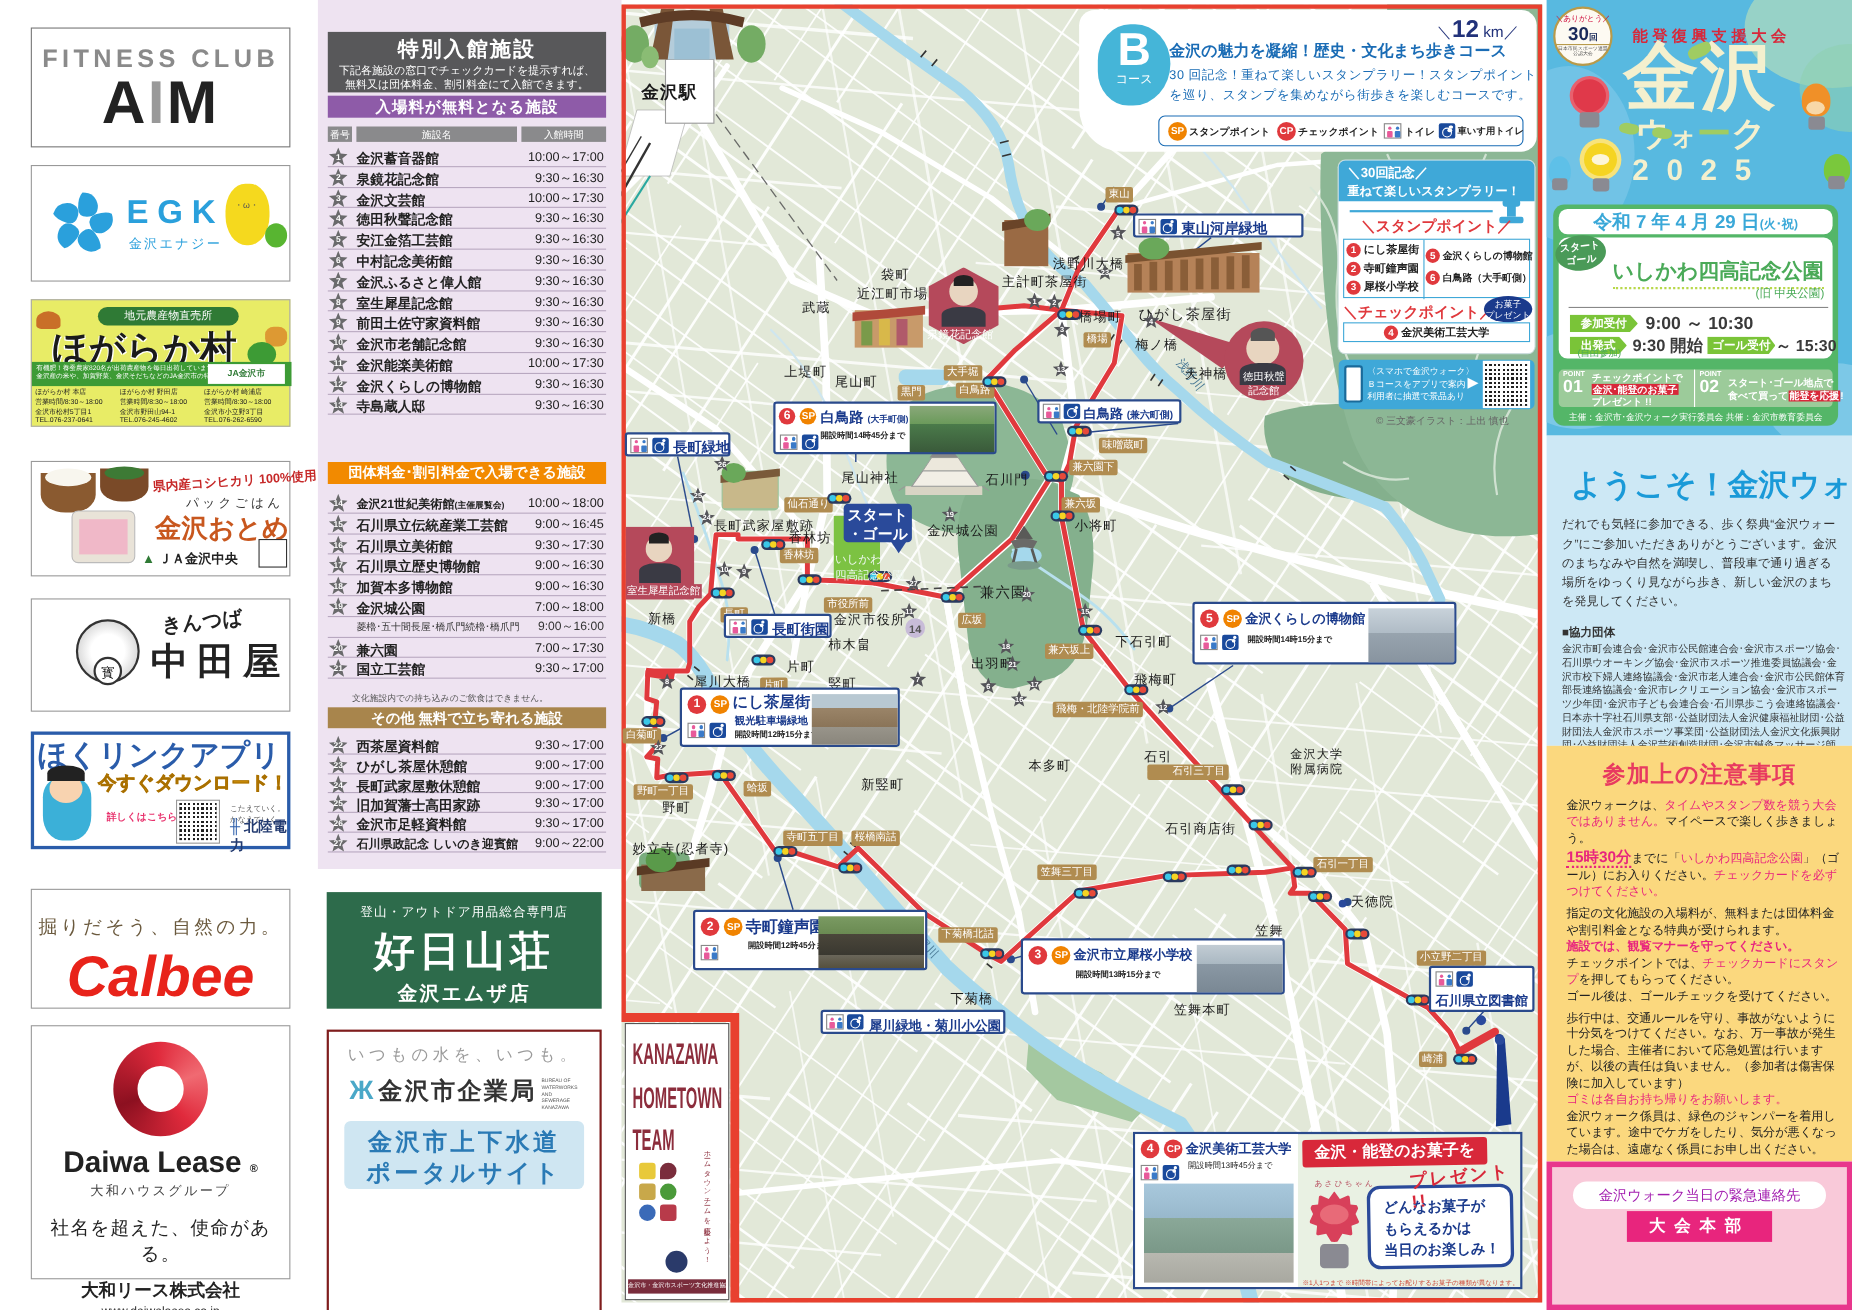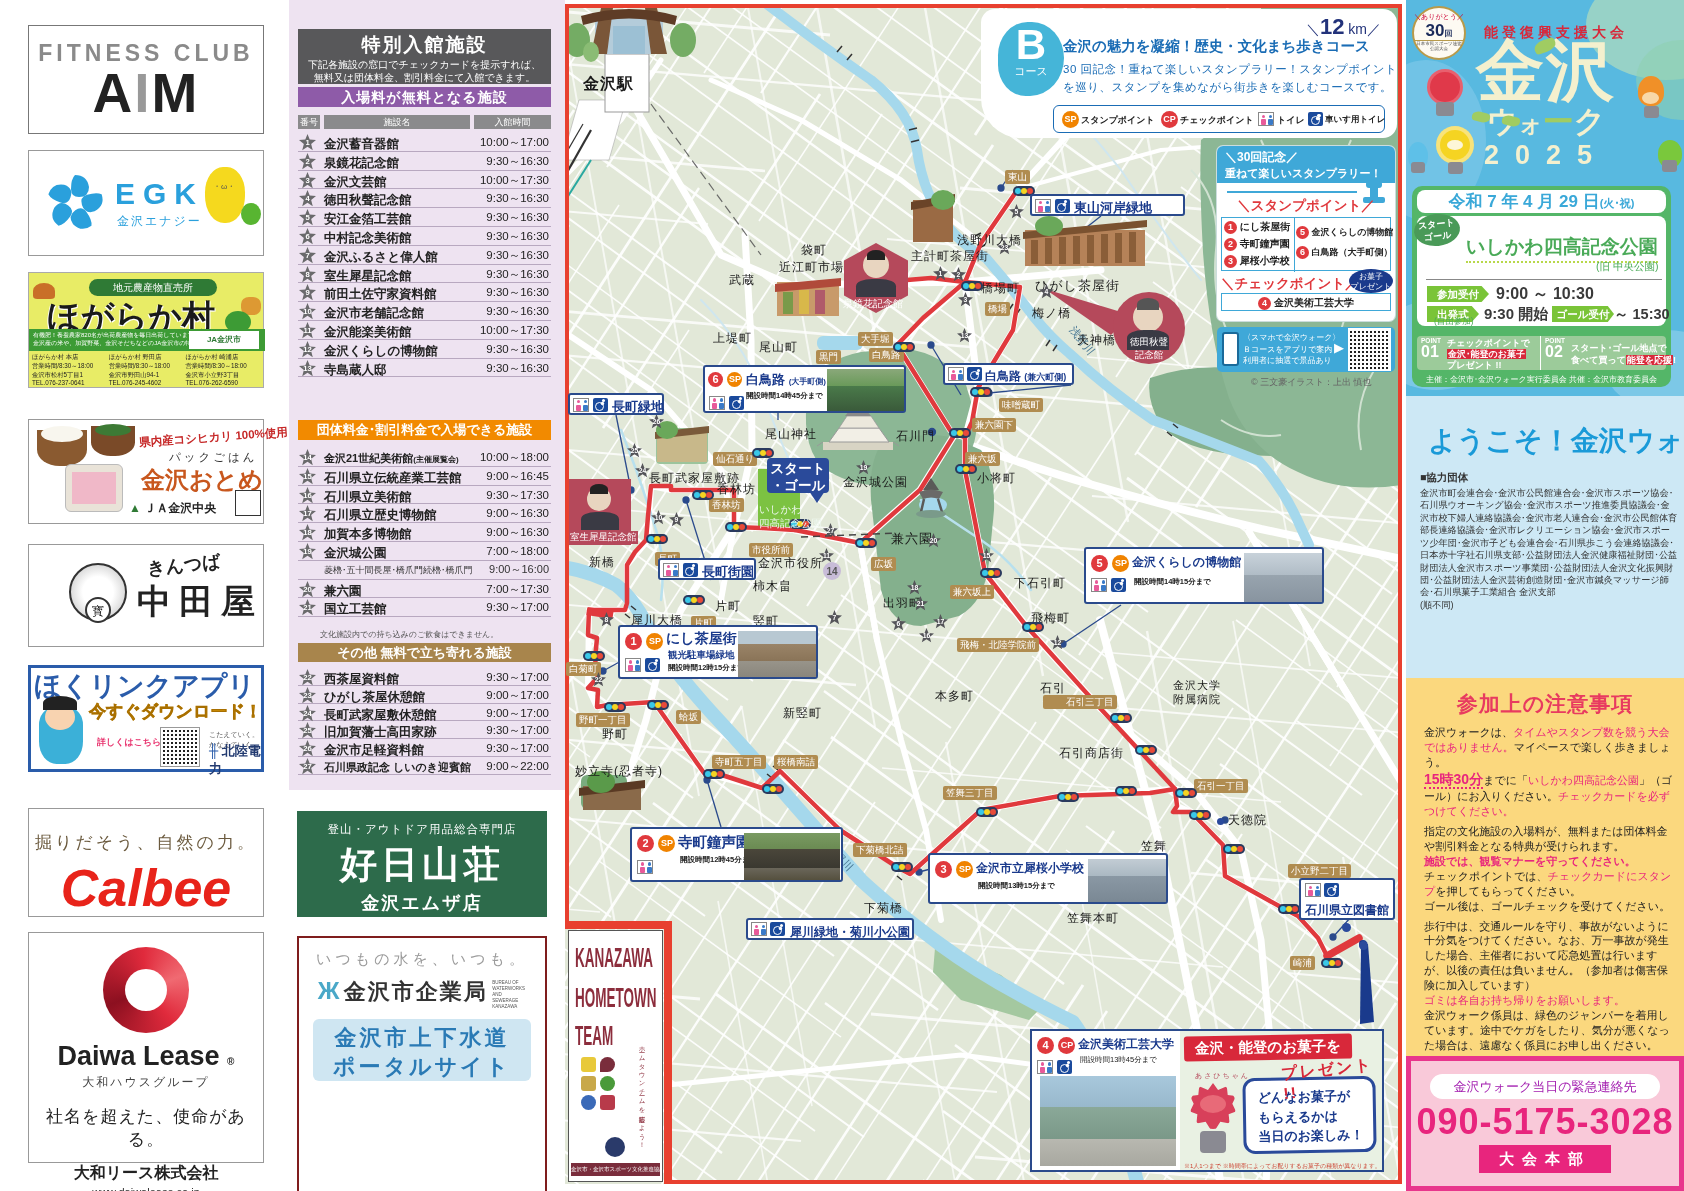--- a/index.html
+++ b/index.html
@@ -1607,20 +1607,21 @@
       <div class="abs" style="left:4px;top:1px;color:#fff;font-size:6.5px;font-weight:bold;">POINT<div style="font-size:16px;line-height:1;">02</div></div>
       <div class="abs" style="left:30px;top:7px;font-size:9px;color:#fff;font-weight:bold;line-height:1.3;white-space:nowrap;">スタート･ゴール地点で<br>食べて買って<span style="background:#d8283a;padding:0 1px;">能登を応援</span>!</div>
     </div>
   </div>
 
   <div class="abs" style="left:0;top:188px;width:259px;text-align:center;font-size:8px;color:#fff;white-space:nowrap;">主催：金沢市･金沢ウォーク実行委員会 共催：金沢市教育委員会</div>
 </div>
 
 <div class="abs" style="left:0;top:396px;width:278px;height:282px;background:#cde8f5;">
   <div style="padding:26px 0 0 22px;font-size:28px;font-weight:bold;color:#1a9ad8;white-space:nowrap;">ようこそ！金沢ウォークへ</div>
+  <div style="padding:9px 10px 0 14px;font-size:11px;color:#333;line-height:1.6;">だれでも気軽に参加できる、歩く祭典“金沢ウォーク”にご参加いただきありがとうございます。金沢のまちなみや自然を満喫し、普段車で通り過ぎる場所をゆっくり見ながら歩き、新しい金沢のまちを発見してください。</div>
   <div style="padding:11px 0 0 14px;font-size:10.5px;font-weight:bold;color:#333;">■協力団体</div>
   <div style="padding:2px 6px 0 14px;font-size:9.2px;color:#333;line-height:1.35;">金沢市町会連合会･金沢市公民館連合会･金沢市スポーツ協会･石川県ウオーキング協会･金沢市スポーツ推進委員協議会･金沢市校下婦人連絡協議会･金沢市老人連合会･金沢市公民館体育部長連絡協議会･金沢市レクリエーション協会･金沢市スポーツ少年団･金沢市子ども会連合会･石川県歩こう会連絡協議会･日本赤十字社石川県支部･公益財団法人金沢健康福祉財団･公益財団法人金沢市スポーツ事業団･公益財団法人金沢文化振興財団･公益財団法人金沢芸術創造財団･金沢市鍼灸マッサージ師会･石川県菓子工業組合 金沢支部<br>(順不同)</div>
 </div>
 
 <div class="abs" style="left:0;top:678px;width:278px;height:378px;background:#fbd87e;">
   <div style="padding:12px 0 0 0;text-align:center;font-size:21px;font-weight:bold;color:#e83a60;letter-spacing:1px;">参加上の注意事項</div>
   <div style="padding:7px 8px 0 18px;font-size:11px;color:#222;line-height:1.36;">
     金沢ウォークは、<span style="color:#e8257d;">タイムやスタンプ数を競う大会ではありません。</span>マイペースで楽しく歩きましょう。<br>
     <span style="color:#e8257d;font-weight:bold;font-size:14px;border-bottom:2px dotted #e8257d;">15時30分</span>までに「<span style="color:#e8257d;">いしかわ四高記念公園</span>」（ゴール）にお入りください。<span style="color:#e8257d;">チェックカードを必ずつけてください。</span><br>
     <span style="display:block;margin-top:5px;">指定の文化施設の入場料が、無料または団体料金や割引料金となる特典が受けられます。</span>
@@ -1628,18 +1629,17 @@
     チェックポイントでは、<span style="color:#e8257d;">チェックカードにスタンプ</span>を押してもらってください。<br>
     ゴール後は、ゴールチェックを受けてください。<br>
     <span style="display:block;margin-top:5px;">歩行中は、交通ルールを守り、事故がないように十分気をつけてください。なお、万一事故が発生した場合、主催者において応急処置は行いますが、以後の責任は負いません。（参加者は傷害保険に加入しています）</span>
     <span style="color:#e8257d;">ゴミは各自お持ち帰りをお願いします。</span><br>
     金沢ウォーク係員は、緑色のジャンパーを着用しています。途中でケガをしたり、気分が悪くなった場合は、遠慮なく係員にお申し出ください。
   </div>
 </div>
 
 <div class="abs" style="left:0;top:1056px;width:278px;height:135px;background:#f9c9d9;border:5px solid #e8368c;">
   <div style="margin:13px auto 0;width:230px;height:25px;background:#fff;border-radius:13px;text-align:center;font-size:13px;color:#a21caf;line-height:25px;">金沢ウォーク当日の緊急連絡先</div>
-  <div style="margin-top:2px;text-align:center;font-size:36px;font-weight:bold;color:#e8257d;letter-spacing:1px;">090-5175-3028</div>
   <div style="margin:2px auto 0;width:132px;height:28px;background:#e8257d;text-align:center;font-size:15px;font-weight:bold;color:#fff;line-height:28px;letter-spacing:8px;">大会本部</div>
 </div>
 </div>
 
 </div>
 
 </body></html>

